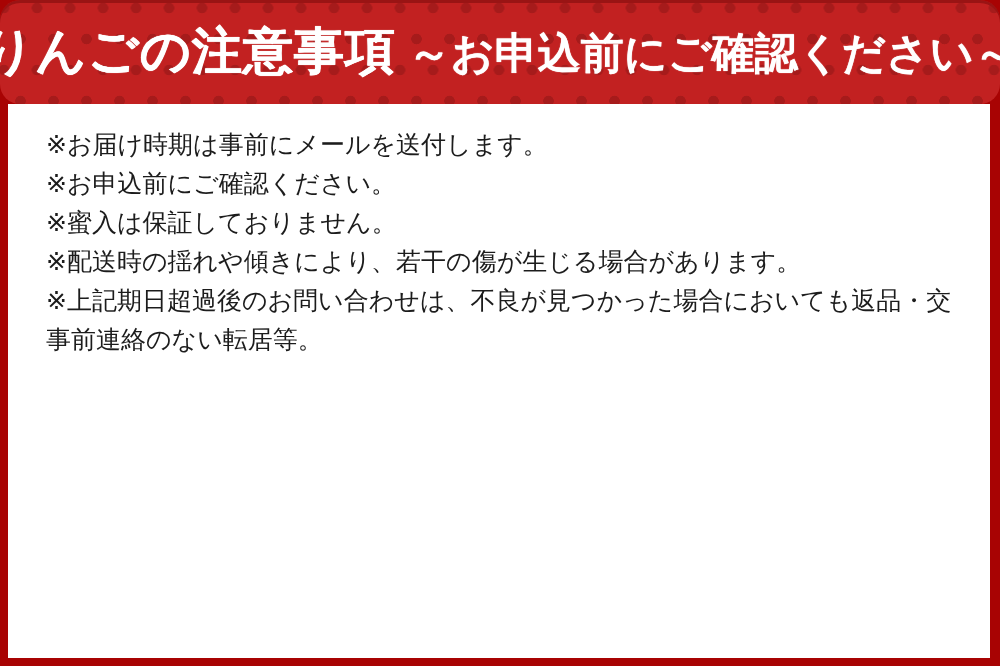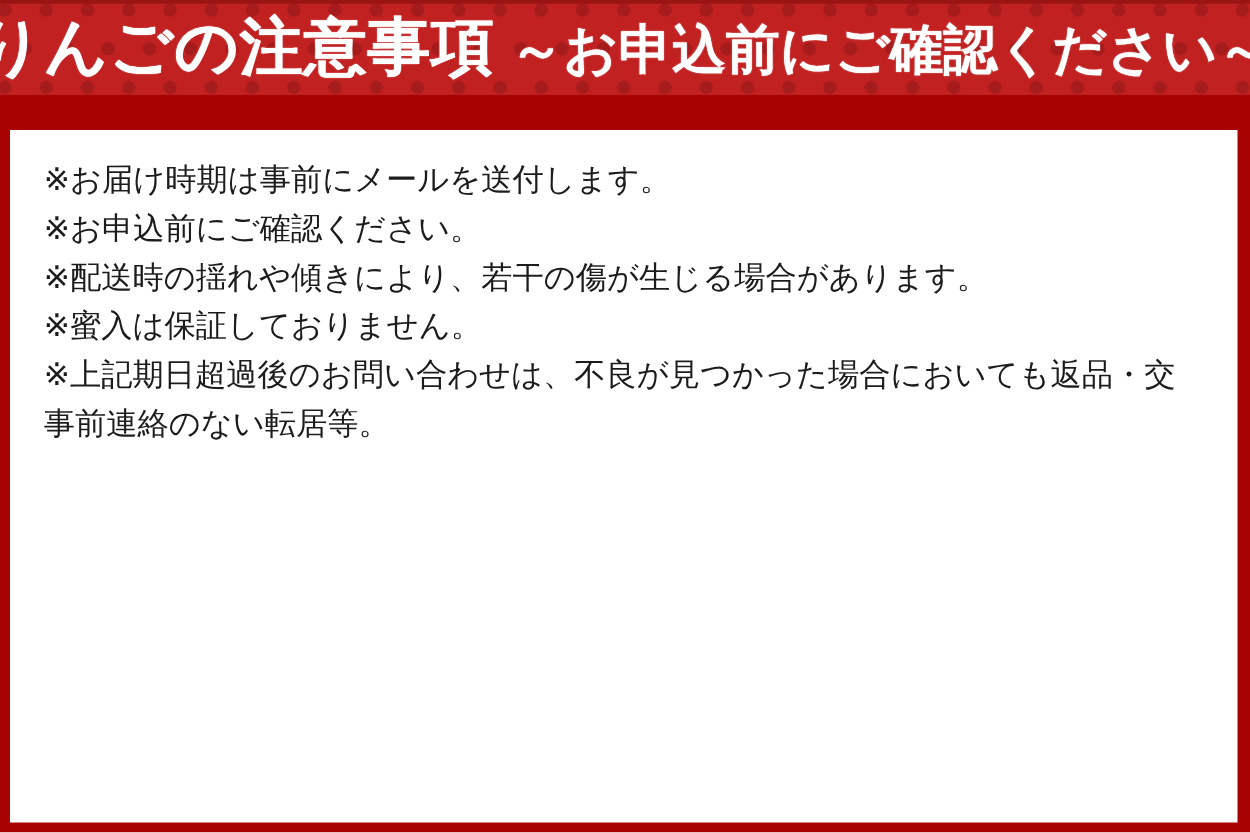--- a/index.html
+++ b/index.html
@@ -14,32 +14,33 @@
     background: #a80303; 
     overflow: hidden;
     font-family: "Liberation Sans", "DejaVu Sans", sans-serif;
   }
   
   .header-band {
     position: absolute;
     left: 0;
     top: 0;
     width: 1000px;
-    height: 76px;
+    height: 104px;
     background-color: #c22121;
     background-image:
       radial-gradient(circle, #a61b1b 5px, rgba(166,27,27,0) 5.6px),
       radial-gradient(circle, #a61b1b 5px, rgba(166,27,27,0) 5.6px);
     background-size: 33px 62px, 33px 62px;
     background-position: 4px 8px, 20.5px 39px;
     box-shadow: inset 0 3px 0 #9a1414;
     display: flex;
     align-items: center;
     justify-content: center;
     white-space: nowrap;
+    border-radius: 20px;
   }
   .header-band .title-row {
     display: flex;
     align-items: baseline;
     gap: 12px;
     transform: translateY(-1px);
   }
   .page-title {
     color: #ffffff;
     font-size: 50px;
@@ -56,21 +57,21 @@
   }
   
   .notice-panel {
     position: absolute;
     left: 8px;
     top: 104px;
     width: 982px;
     height: 554px;
     background: #ffffff;
     box-sizing: border-box;
-    padding: 21px 30px 0 27px;
+    padding: 21px 30px 0 38px;
     overflow: hidden;
   }
   .notice-list {
     color: #1c1c1c;
   }
   .note {
     white-space: pre;          
     font-size: 25px;
     line-height: 39px;
     letter-spacing: 0px;
@@ -87,20 +88,20 @@
       <span class="page-title">りんごの注意事項</span>
       <span class="page-subtitle">～お申込前にご確認ください～</span>
     </div>
   </div>
 
   <div class="notice-panel">
     <div class="notice-list">
 
     <div class="note">※お届け時期は事前にメールを送付します。</div>
         <div class="note">※お申込前にご確認ください。</div>
+        <div class="note">※蜜入は保証しておりません。</div>
         <div class="note">※配送時の揺れや傾きにより、若干の傷が生じる場合があります。</div>
-        <div class="note">※蜜入は保証しておりません。</div>
         <div class="note">※上記期日超過後のお問い合わせは、不良が見つかった場合においても返品・交
 事前連絡のない転居等。</div>
       </div>
   </div>
 
 </div>
 
 </body></html>

